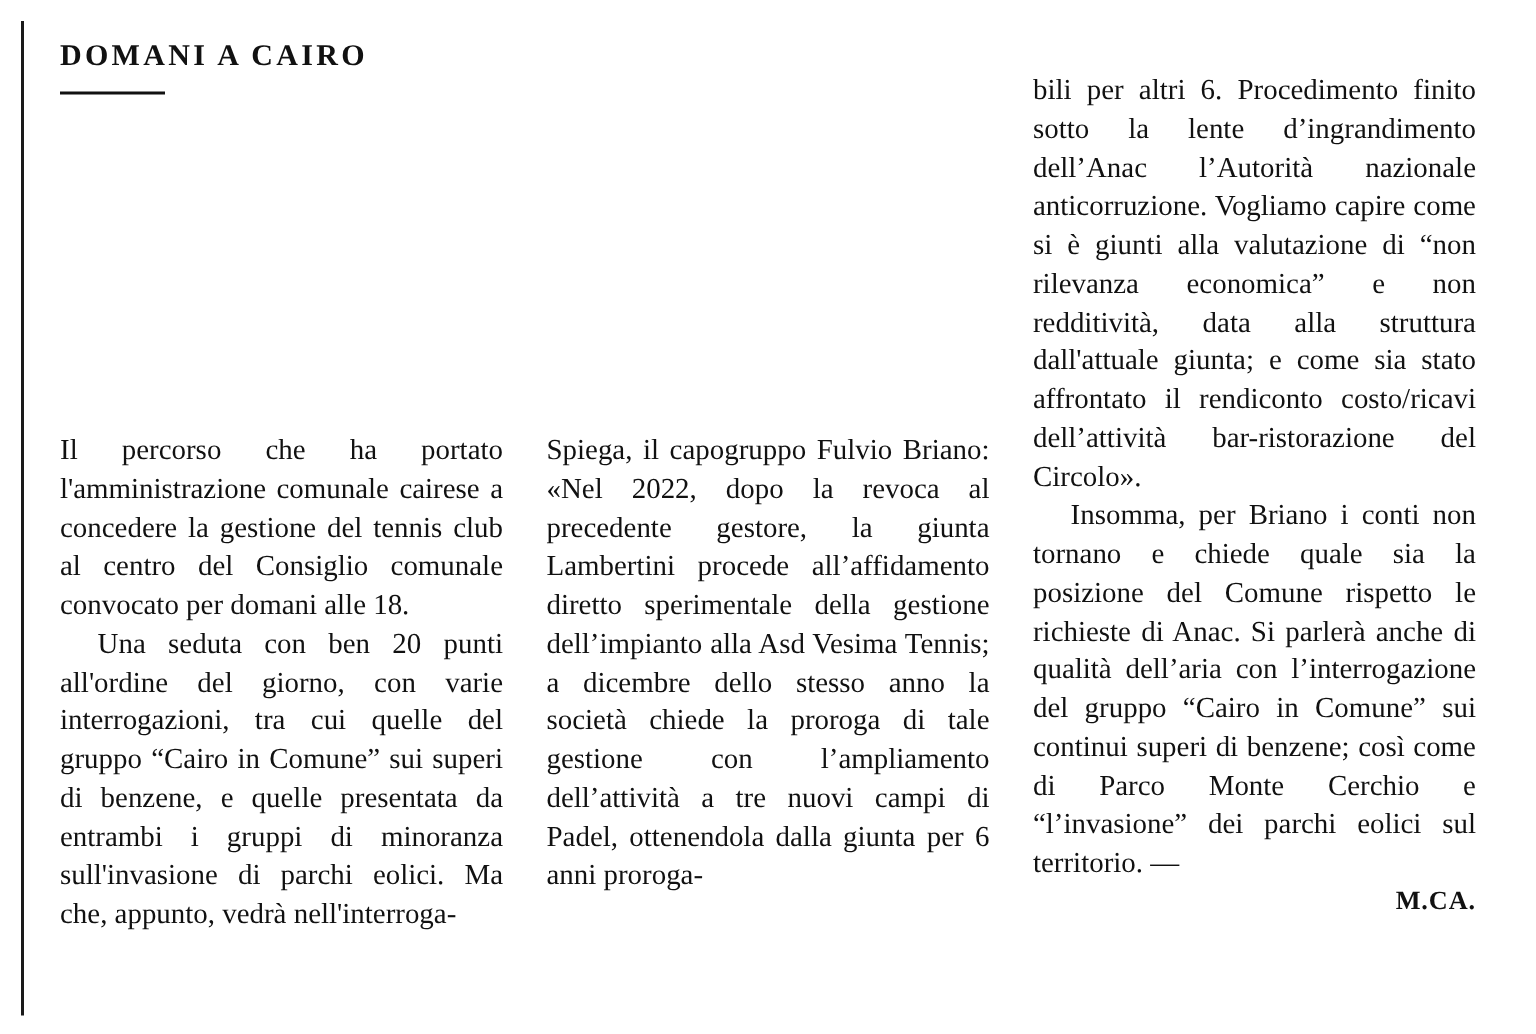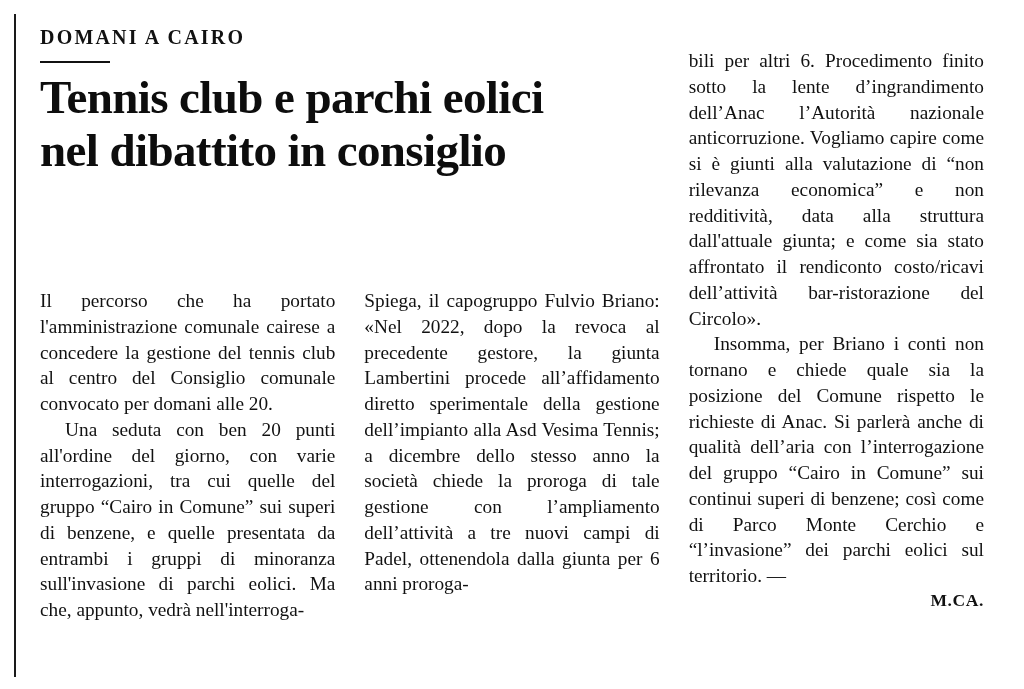--- a/index.html
+++ b/index.html
@@ -114,30 +114,26 @@
 <body>
 
 <div class="page">
   <div class="left-rule"></div>
 
   <div class="content">
 
     <div class="headzone">
       <div class="kicker">DOMANI A CAIRO</div>
       <div class="kicker-rule"></div>
-      <h1 class="headline">
-        <span class="l1">Tennis club e parchi eolici</span>
-        <span class="l2">nel dibattito in consiglio</span>
-      </h1>
     </div>
 
     <div class="columns">
 
       <div class="col col-1">
-        <p>Il percorso che ha portato l'amministrazione comunale cairese a concedere la gestione del tennis club al centro del Consiglio comunale convocato per domani alle 20.</p>
+        <p>Il percorso che ha portato l'amministrazione comunale cairese a concedere la gestione del tennis club al centro del Consiglio comunale convocato per domani alle 18.</p>
         <p>Una seduta con ben 20 punti all'ordine del giorno, con varie interrogazioni, tra cui quelle del gruppo “Cairo in Comune” sui superi di benzene, e quelle presentata da entrambi i gruppi di minoranza sull'invasione di parchi eolici. Ma che, appunto, vedrà nell'interroga-</p>
       </div>
 
       <div class="col col-2">
         <p>Spiega, il capogruppo Fulvio Briano: «Nel 2022, dopo la revoca al precedente gestore, la giunta Lambertini procede all’affidamento diretto sperimentale della gestione dell’impianto alla Asd Vesima Tennis; a dicembre dello stesso anno la società chiede la proroga di tale gestione con l’ampliamento dell’attività a tre nuovi campi di Padel, ottenendola dalla giunta per 6 anni proroga-</p>
       </div>
 
       <div class="col col-3">
         <p>bili per altri 6. Procedimento finito sotto la lente d’ingrandimento dell’Anac l’Autorità nazionale anticorruzione. Vogliamo capire come si è giunti alla valutazione di “non rilevanza economica” e non redditività, data alla struttura dall'attuale giunta; e come sia stato affrontato il rendiconto costo/ricavi dell’attività bar-ristorazione del Circolo».</p>
         <p>Insomma, per Briano i conti non tornano e chiede quale sia la posizione del Comune rispetto le richieste di Anac. Si parlerà anche di qualità dell’aria con l’interrogazione del gruppo “Cairo in Comune” sui continui superi di benzene; così come di Parco Monte Cerchio e “l’invasione” dei parchi eolici sul territorio. —</p>

